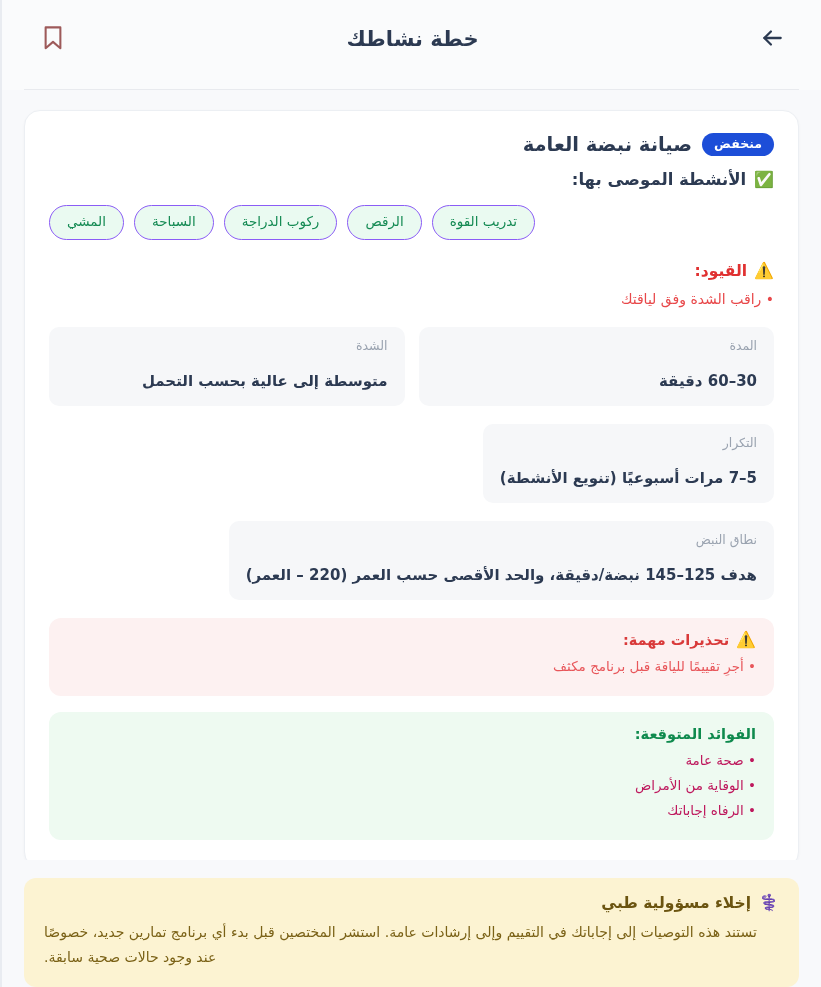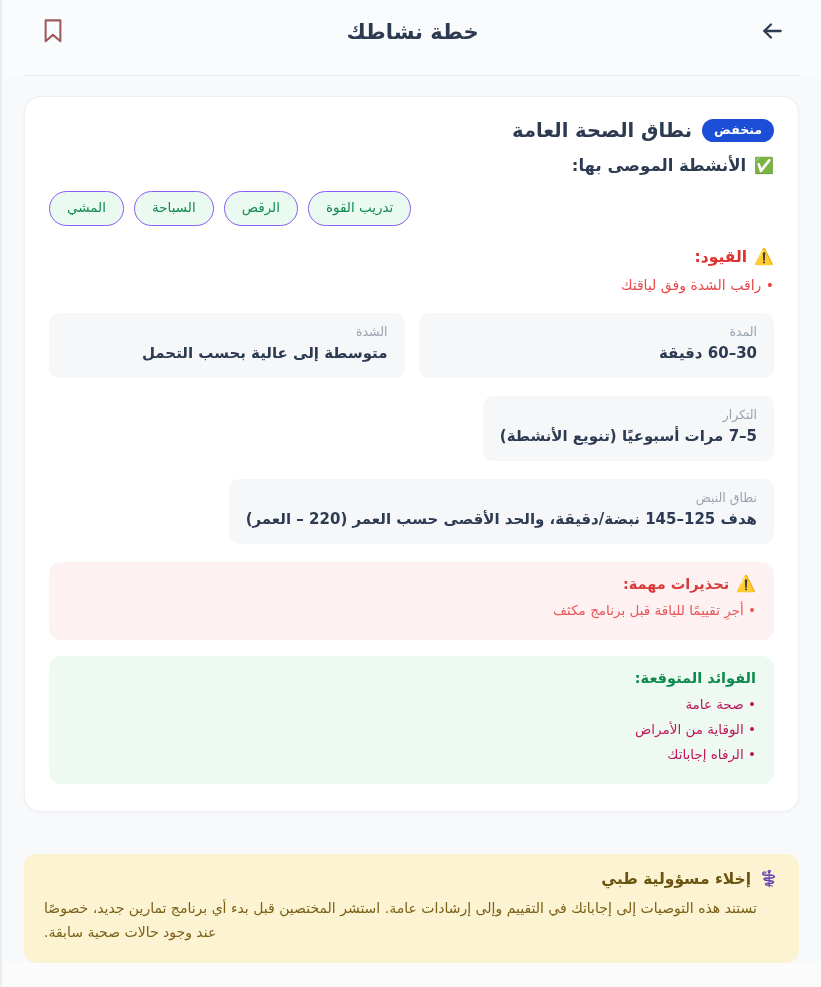--- a/index.html
+++ b/index.html
@@ -22,21 +22,21 @@
     height: 987px;
     background: #f8f9fb;
     border-left: 2px solid #e9ecf1;
     position: relative;
     display: flex;
     flex-direction: column;
   }
 
   
   .appbar {
-    height: 76px;
+    height: 90px;
     background: #fafbfc;
     display: flex;
     align-items: center;
     justify-content: space-between;
     padding: 0 28px 12px 30px;
     flex: 0 0 auto;
     position: relative;
   }
   .appbar::after {
     content: "";
@@ -176,21 +176,21 @@
     margin-bottom: 18px;
   }
   .stat-box {
     background: #f6f7f9;
     border-radius: 10px;
     padding: 11px 17px 13px 17px;
     min-height: 64px;
     display: flex;
     flex-direction: column;
     justify-content: center;
-    gap: 3px;
+    gap: 17px;
   }
   .stat-box.half { flex: 1 1 calc(50% - 7px); }
   .stat-box.auto { flex: 0 0 auto; max-width: 100%; }
   .stat-label {
     font-size: 12.5px;
     color: #9aa3b0;
     font-weight: 400;
     line-height: 1.3;
   }
   .stat-value {
@@ -279,31 +279,32 @@
       </span>
     </button>
   </div>
 
   <div class="page-body">
 
     <div class="plan-card">
 
       <div class="card-heading-row">
         <span class="level-badge">منخفض</span>
-        <span class="card-heading">نطاق الصحة العامة</span>
+        <span class="card-heading">صيانة نبضة العامة</span>
       </div>
 
       <div class="section-label">
         <span class="emoji">✅</span>
         <span>الأنشطة الموصى بها:</span>
       </div>
 
       <div class="chip-row">
         <span class="chip">تدريب القوة</span>
         <span class="chip">الرقص</span>
+        <span class="chip">ركوب الدراجة</span>
         <span class="chip">السباحة</span>
         <span class="chip">المشي</span>
       </div>
 
       <div class="limits-block">
         <div class="limits-title">
           <span class="emoji">⚠️</span>
           <span>القيود:</span>
         </div>
         <ul class="limits-list">

